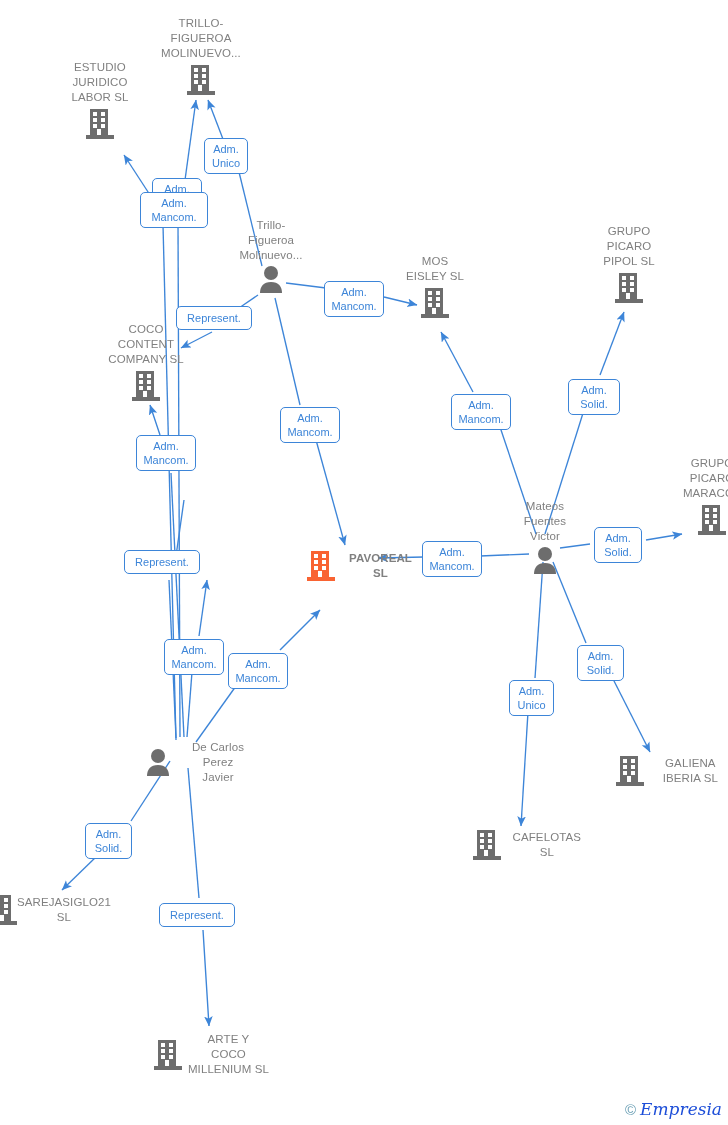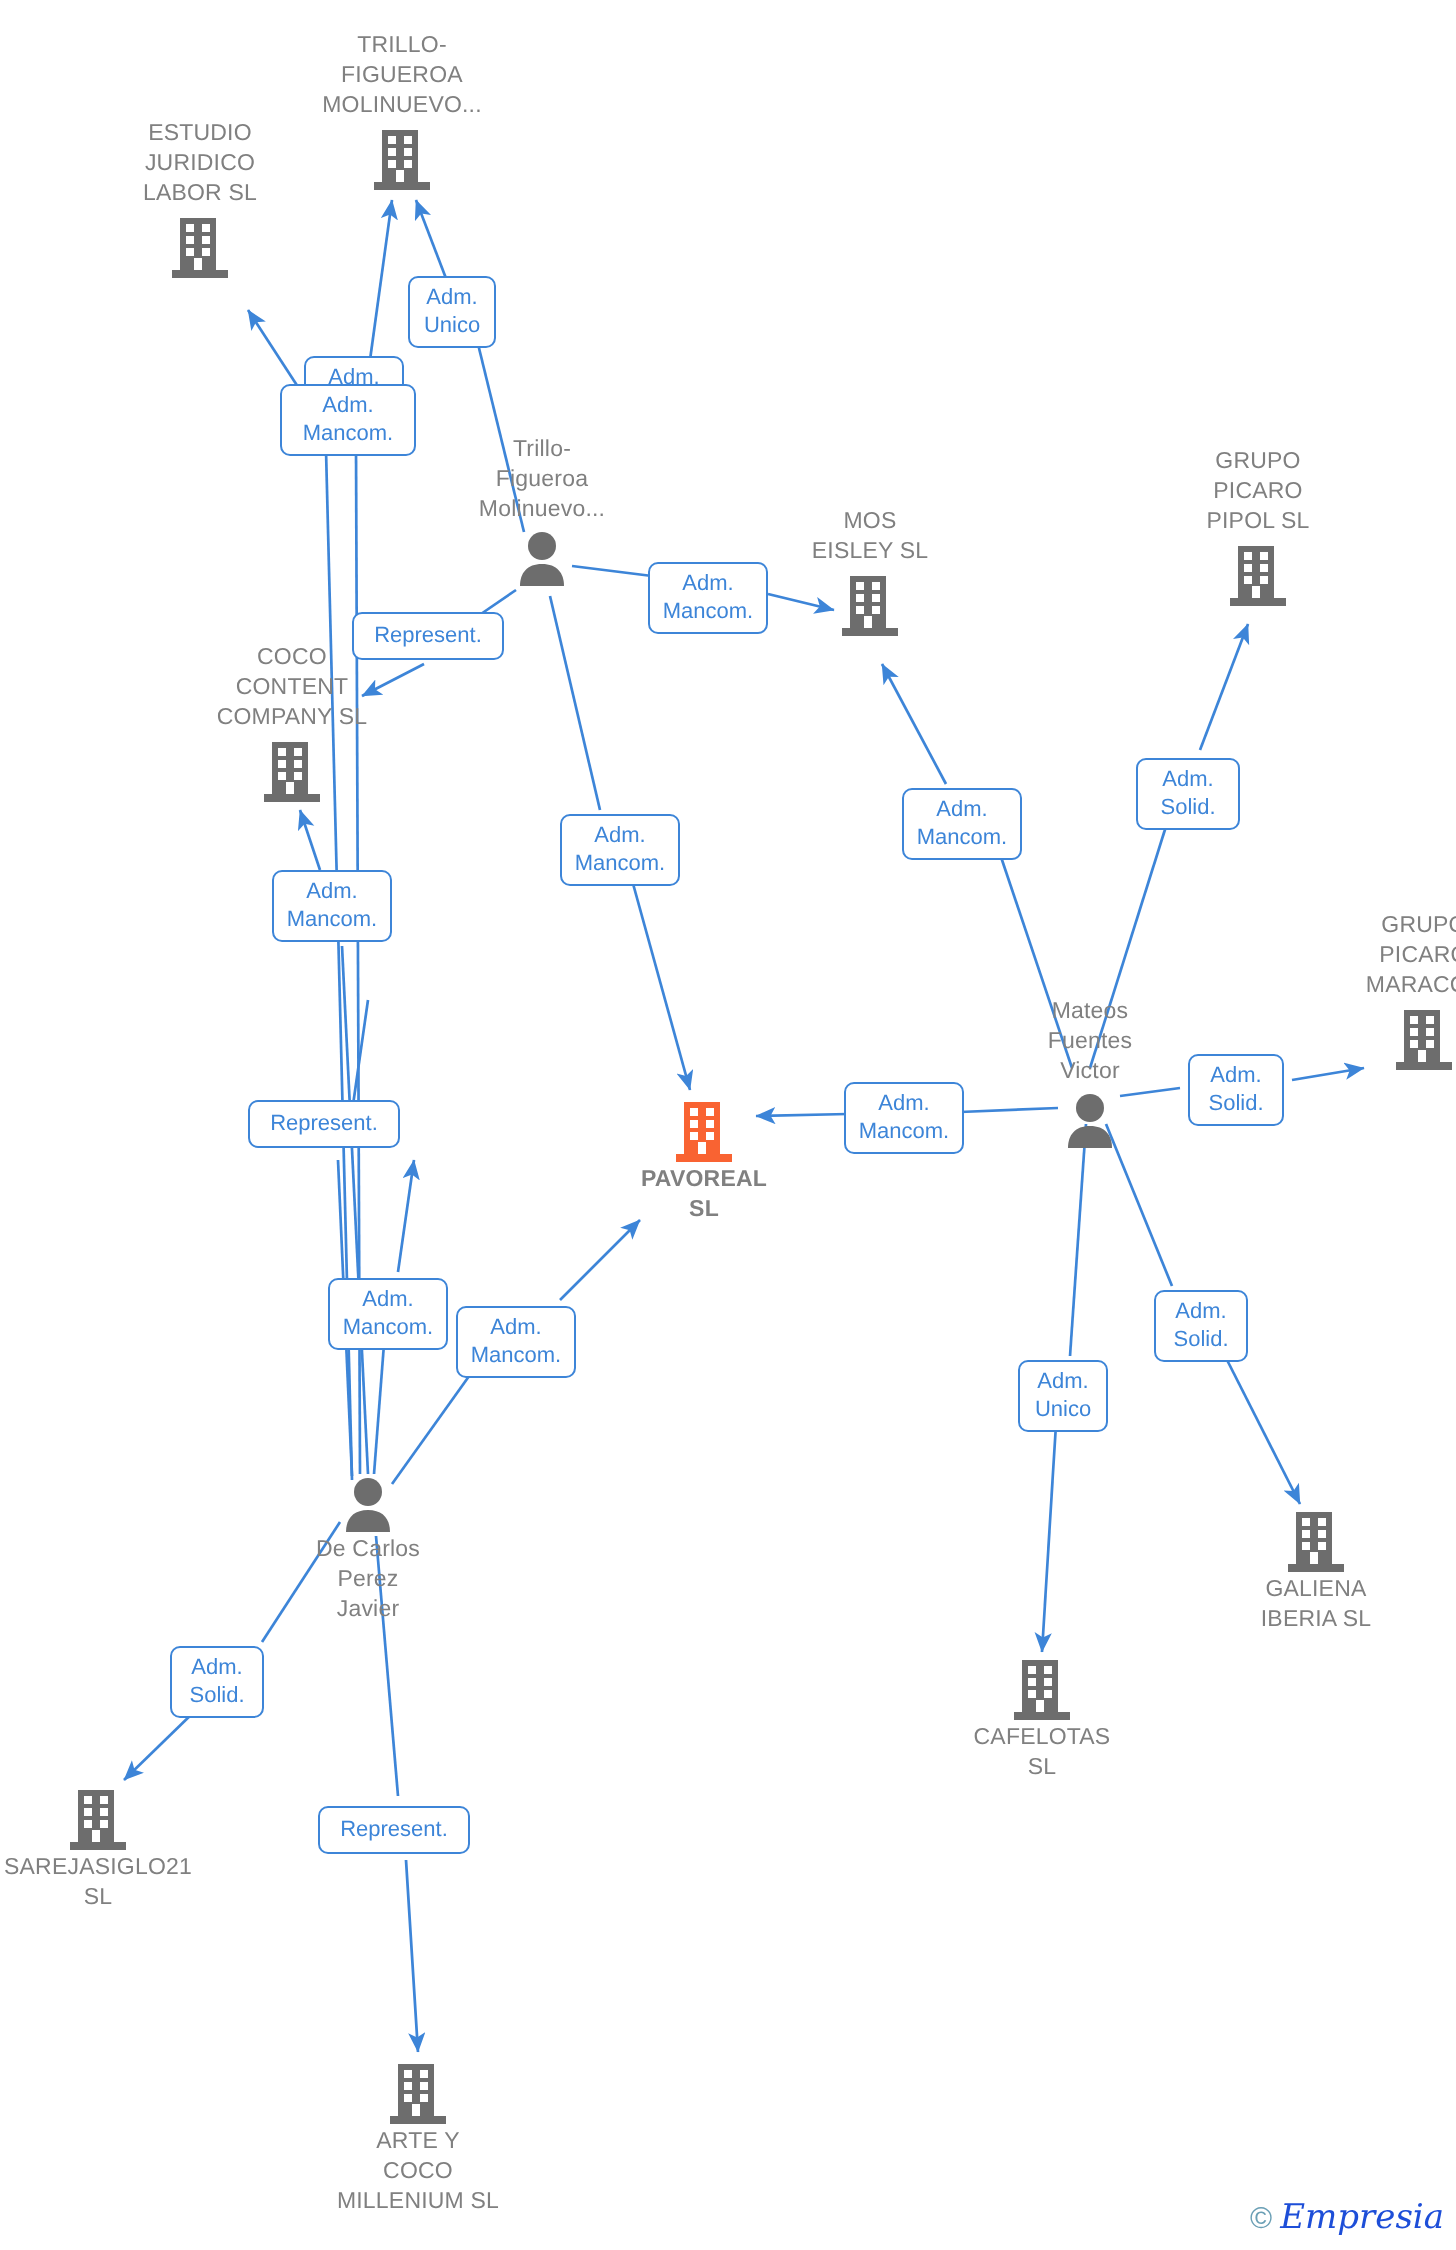--- a/index.html
+++ b/index.html
@@ -42,21 +42,21 @@
   }
   .node.company .node-label { color: #808080; }
   .node.person  .node-label { color: #808080; }
   .node.focus   .node-label { color: #808080; font-weight: bold; }
   .node .glyph {
     display: block;
     margin: 0 auto;
     line-height: 0;
   }
   .node.label-above .glyph { order: 2; }
-  .node-inner { display: flex; flex-direction: column; align-items: center; }
+  .node-inner { display: flex; flex-direction: row; align-items: center; }
   .node.label-above .node-inner { flex-direction: column; }
   .node.label-above .node-label { order: 1; margin-bottom: 2px; }
   .node.label-above .glyph      { order: 2; }
   .node.label-below .node-label { order: 2; margin-top: 2px; }
   .node.label-below .glyph      { order: 1; }
   
   .node.clip-right { text-align: center; }
 
   
   .edge-label {

